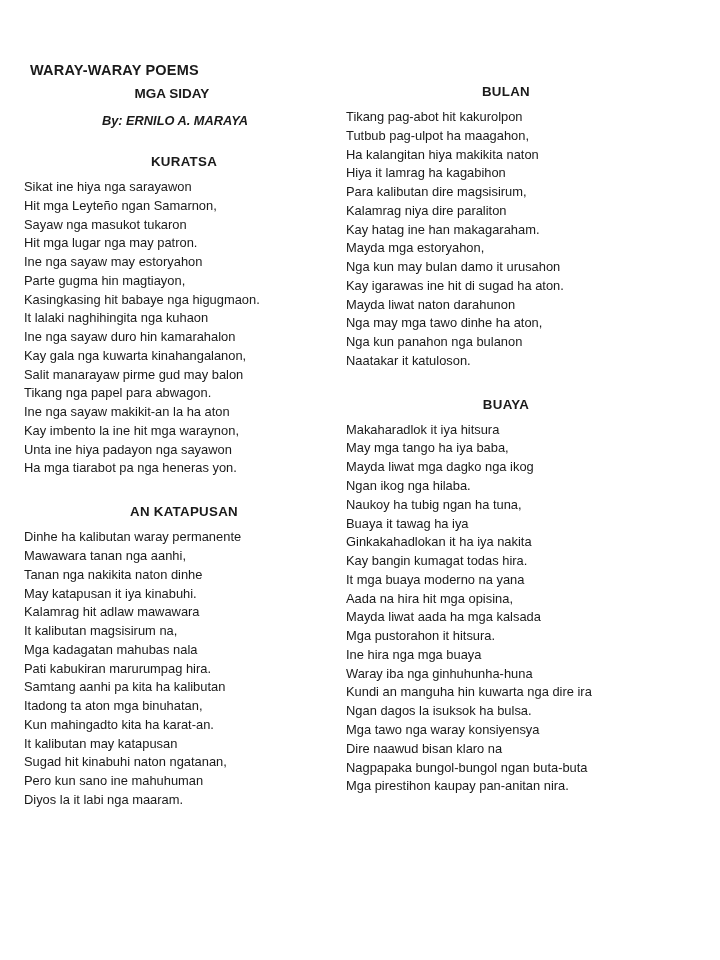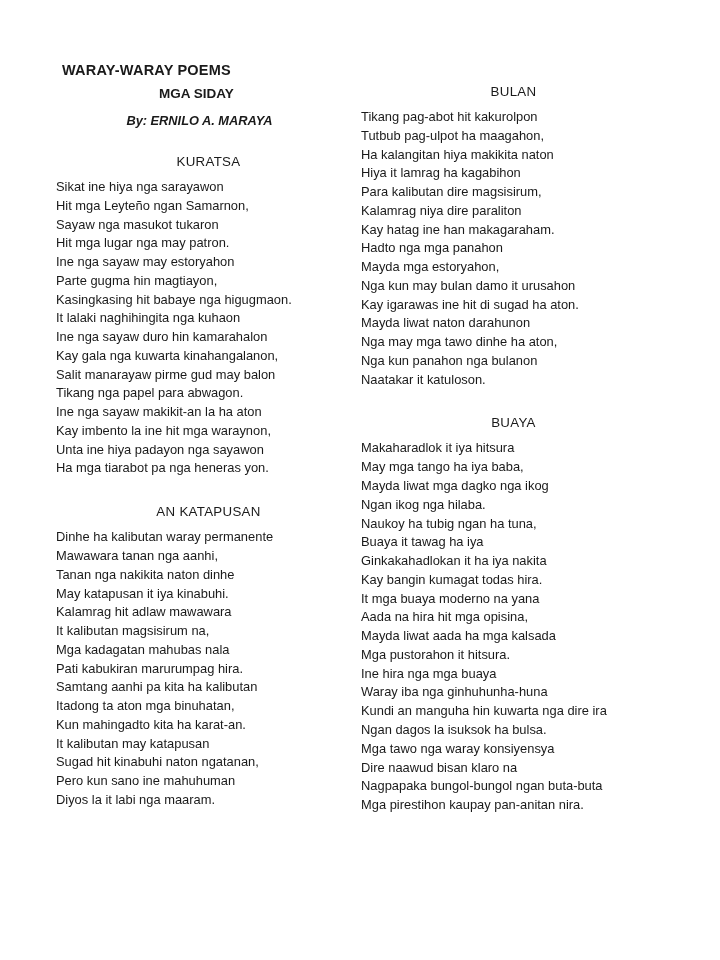--- a/index.html
+++ b/index.html
@@ -12,21 +12,21 @@
     background: #ffffff;
     font-family: "Liberation Sans", sans-serif;
     color: #1a1a1a;
     overflow: hidden;
   }
   .page {
     position: relative;
     width: 720px;
     height: 960px;
     box-sizing: border-box;
-    padding: 62px 40px 20px 48px;
+    padding: 62px 40px 20px 16px;
   }
   .columns {
     display: flex;
     flex-direction: row;
     align-items: flex-start;
     justify-content: space-between;
   }
   .col {
     width: 320px;
   }
@@ -53,21 +53,21 @@
     font-weight: bold;
     font-size: 12.8px;
     text-align: center;
     margin-bottom: 26px;
     margin-left: -18px;
   }
   .poem {
     margin-bottom: 26px;
   }
   .poem-title {
-    font-weight: normal;
+    font-weight: bold;
     font-size: 13.3px;
     text-align: center;
     margin-bottom: 9px;
     letter-spacing: 0.3px;
   }
   .poem-body {
     font-size: 12.9px;
     line-height: 1.455;
     text-align: left;
     white-space: normal;
@@ -143,21 +143,20 @@
       <div class="poem">
         <div class="poem-title">BULAN</div>
         <div class="poem-body">
           <span class="line">Tikang pag-abot hit kakurolpon</span>
           <span class="line">Tutbub pag-ulpot ha maagahon,</span>
           <span class="line">Ha kalangitan hiya makikita naton</span>
           <span class="line">Hiya it lamrag ha kagabihon</span>
           <span class="line">Para kalibutan dire magsisirum,</span>
           <span class="line">Kalamrag niya dire paraliton</span>
           <span class="line">Kay hatag ine han makagaraham.</span>
-          <span class="line">Hadto nga mga panahon</span>
           <span class="line">Mayda mga estoryahon,</span>
           <span class="line">Nga kun may bulan damo it urusahon</span>
           <span class="line">Kay igarawas ine hit di sugad ha aton.</span>
           <span class="line">Mayda liwat naton darahunon</span>
           <span class="line">Nga may mga tawo dinhe ha aton,</span>
           <span class="line">Nga kun panahon nga bulanon</span>
           <span class="line">Naatakar it katuloson.</span>
         </div>
       </div>
 

